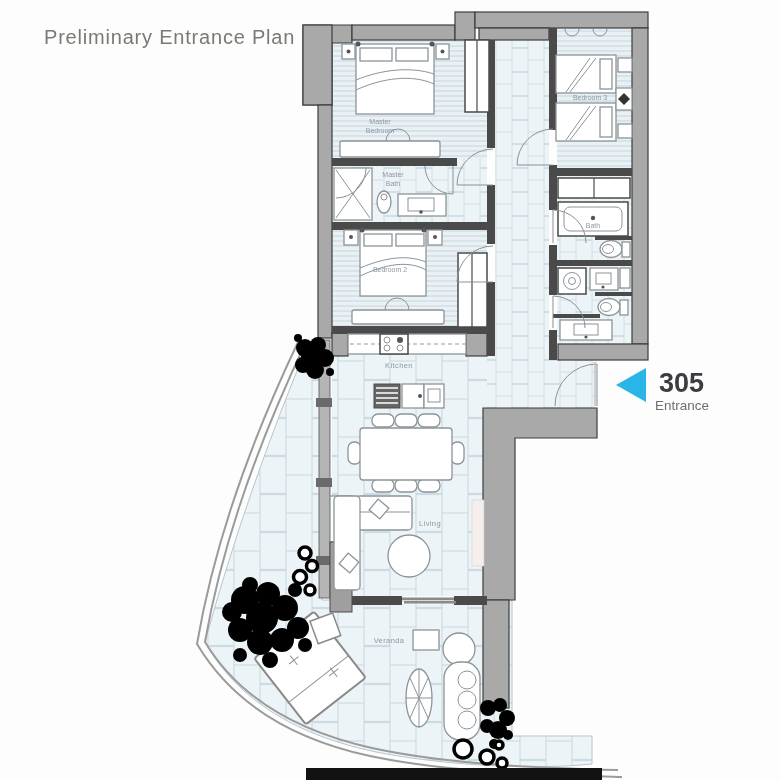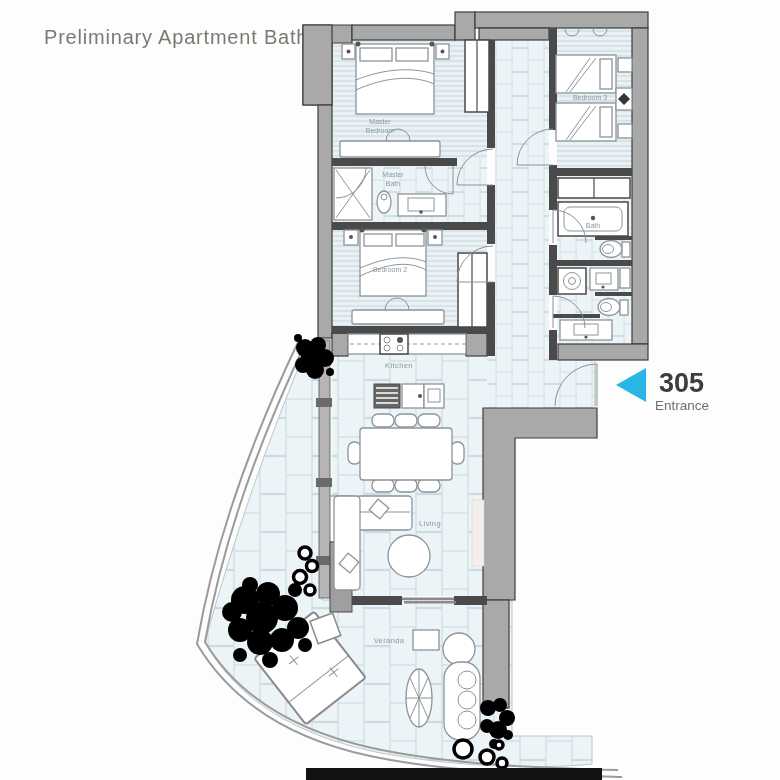--- a/index.html
+++ b/index.html
@@ -19,21 +19,21 @@
   .lblBig{fill:#8b98a1;font-size:7.5px;text-anchor:middle;letter-spacing:.4px;font-family:"Liberation Sans",sans-serif;}
   .unitnum{fill:#3c3c42;font-size:27px;font-weight:bold;font-family:"Liberation Sans",sans-serif;}
   .entr{fill:#6e6e6e;font-size:13.5px;font-family:"Liberation Sans",sans-serif;}
   .plant{fill:#000;}
   .pebble{fill:#fff;stroke:#000;stroke-width:3.5;}
 </style>
 </head>
 <body>
 
 <div class="stage">
-  <div class="title">Preliminary Apartment Bath</div>
+  <div class="title">Preliminary Entrance Plan</div>
 
   <svg width="780" height="780" viewBox="0 0 780 780">
     <defs>
       <pattern id="pStripe" width="6" height="5" patternUnits="userSpaceOnUse">
         <rect width="6" height="5" fill="#e9f1f5"></rect>
         <line x1="0" y1="1" x2="6" y2="1" stroke="#c8d8df" stroke-width="1.1"></line>
       </pattern>
       <pattern id="pBrick" width="52" height="38" patternUnits="userSpaceOnUse">
         <rect width="52" height="38" fill="#edf4f7"></rect>
         <path d="M0 0V38M26 0V38M52 0V38M0 .6H26M26 19H52M0 37.4H26" stroke="#c9d9e0" stroke-width="1" fill="none"></path>

